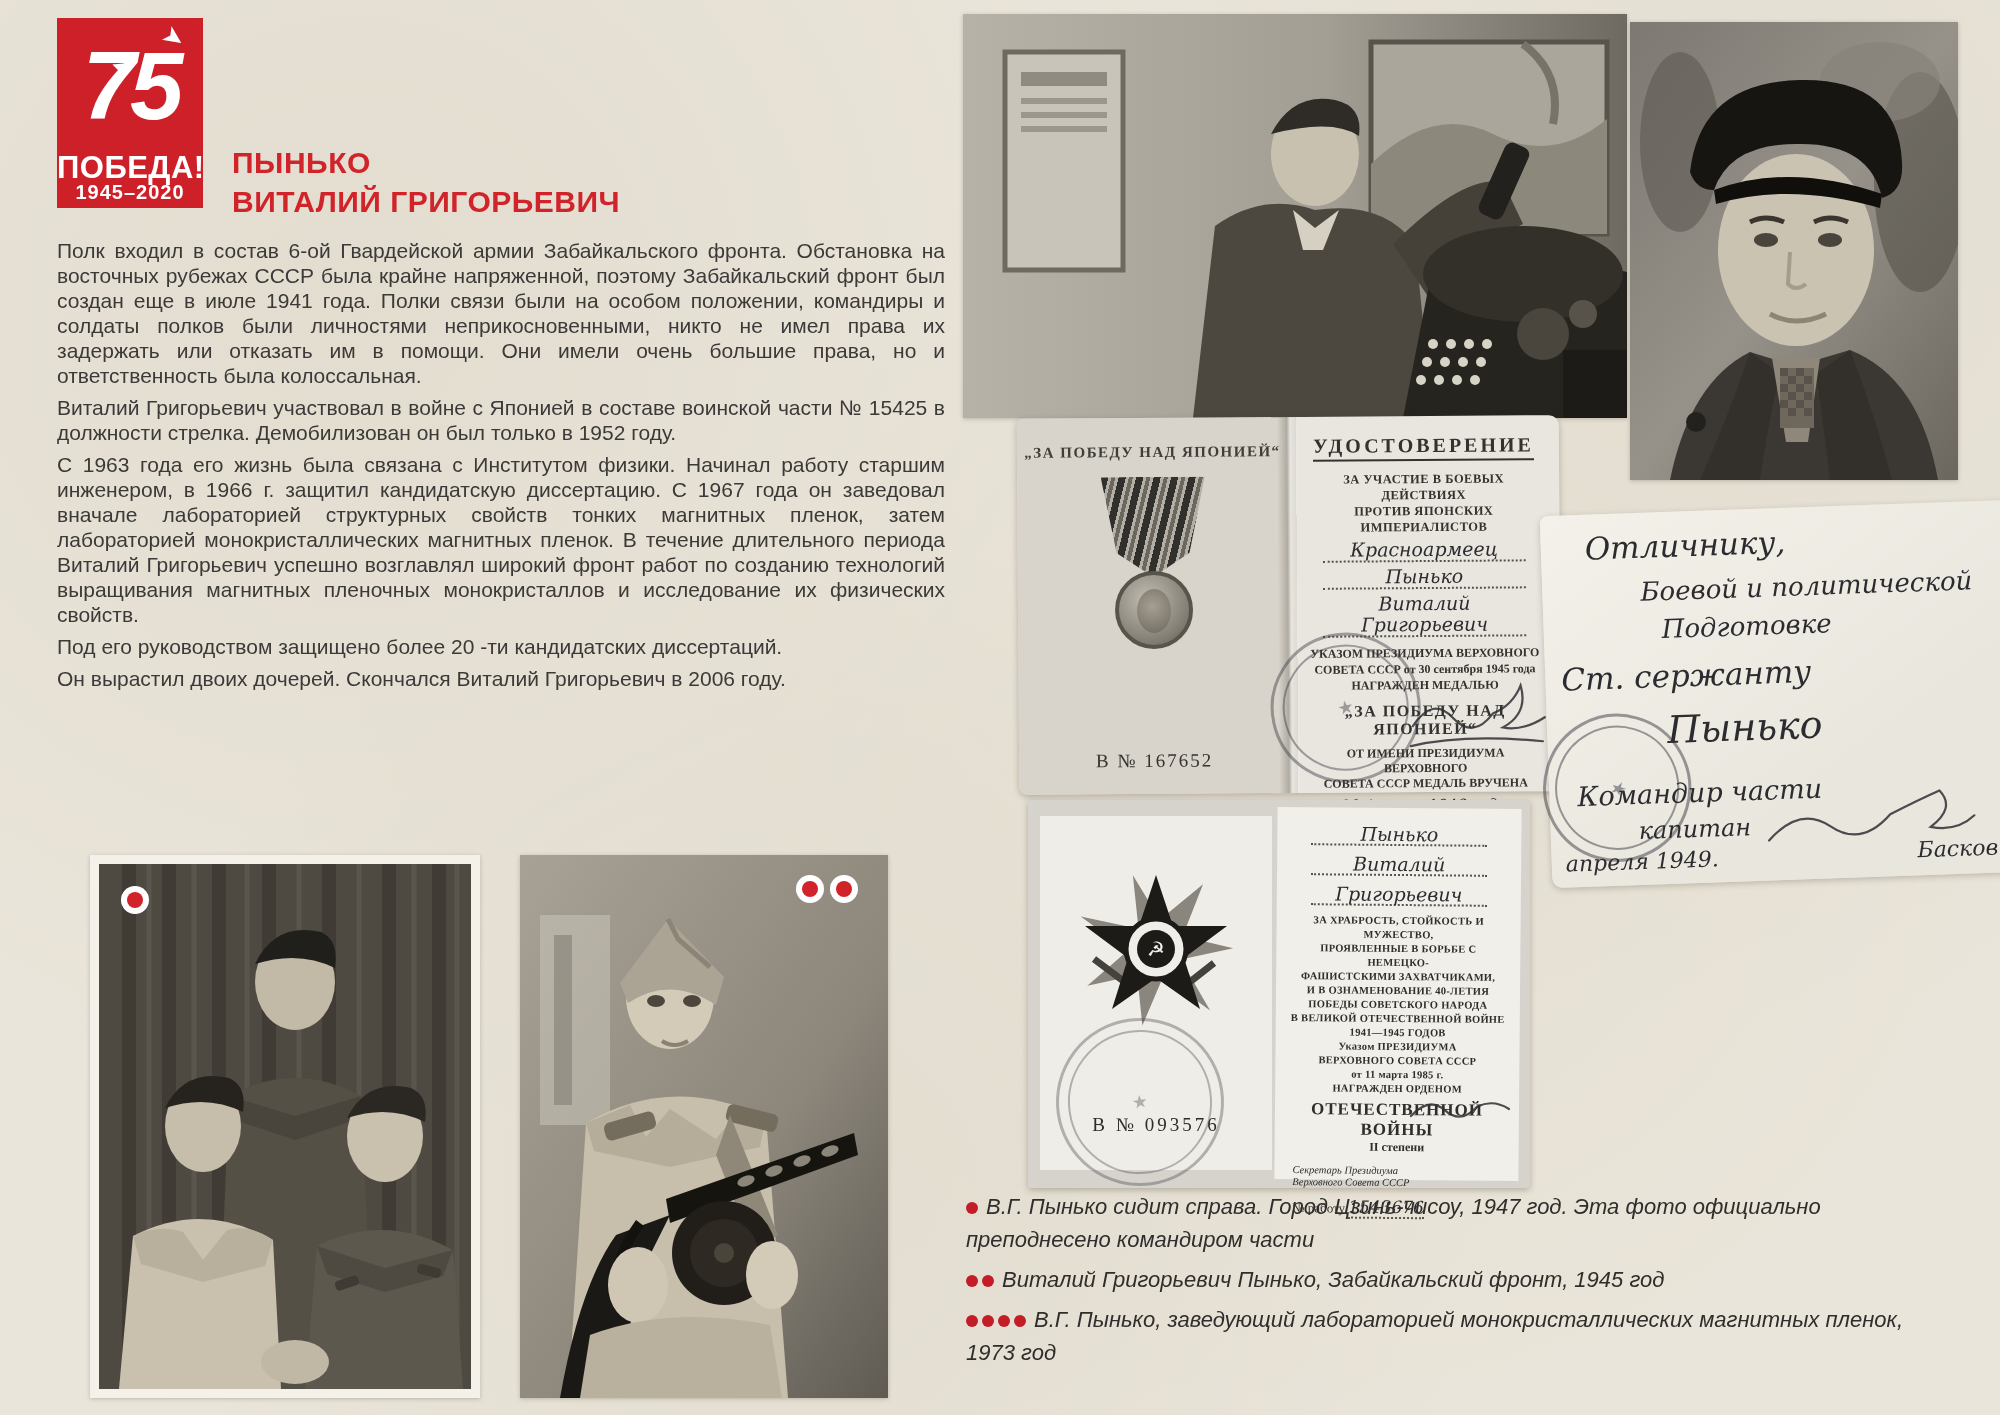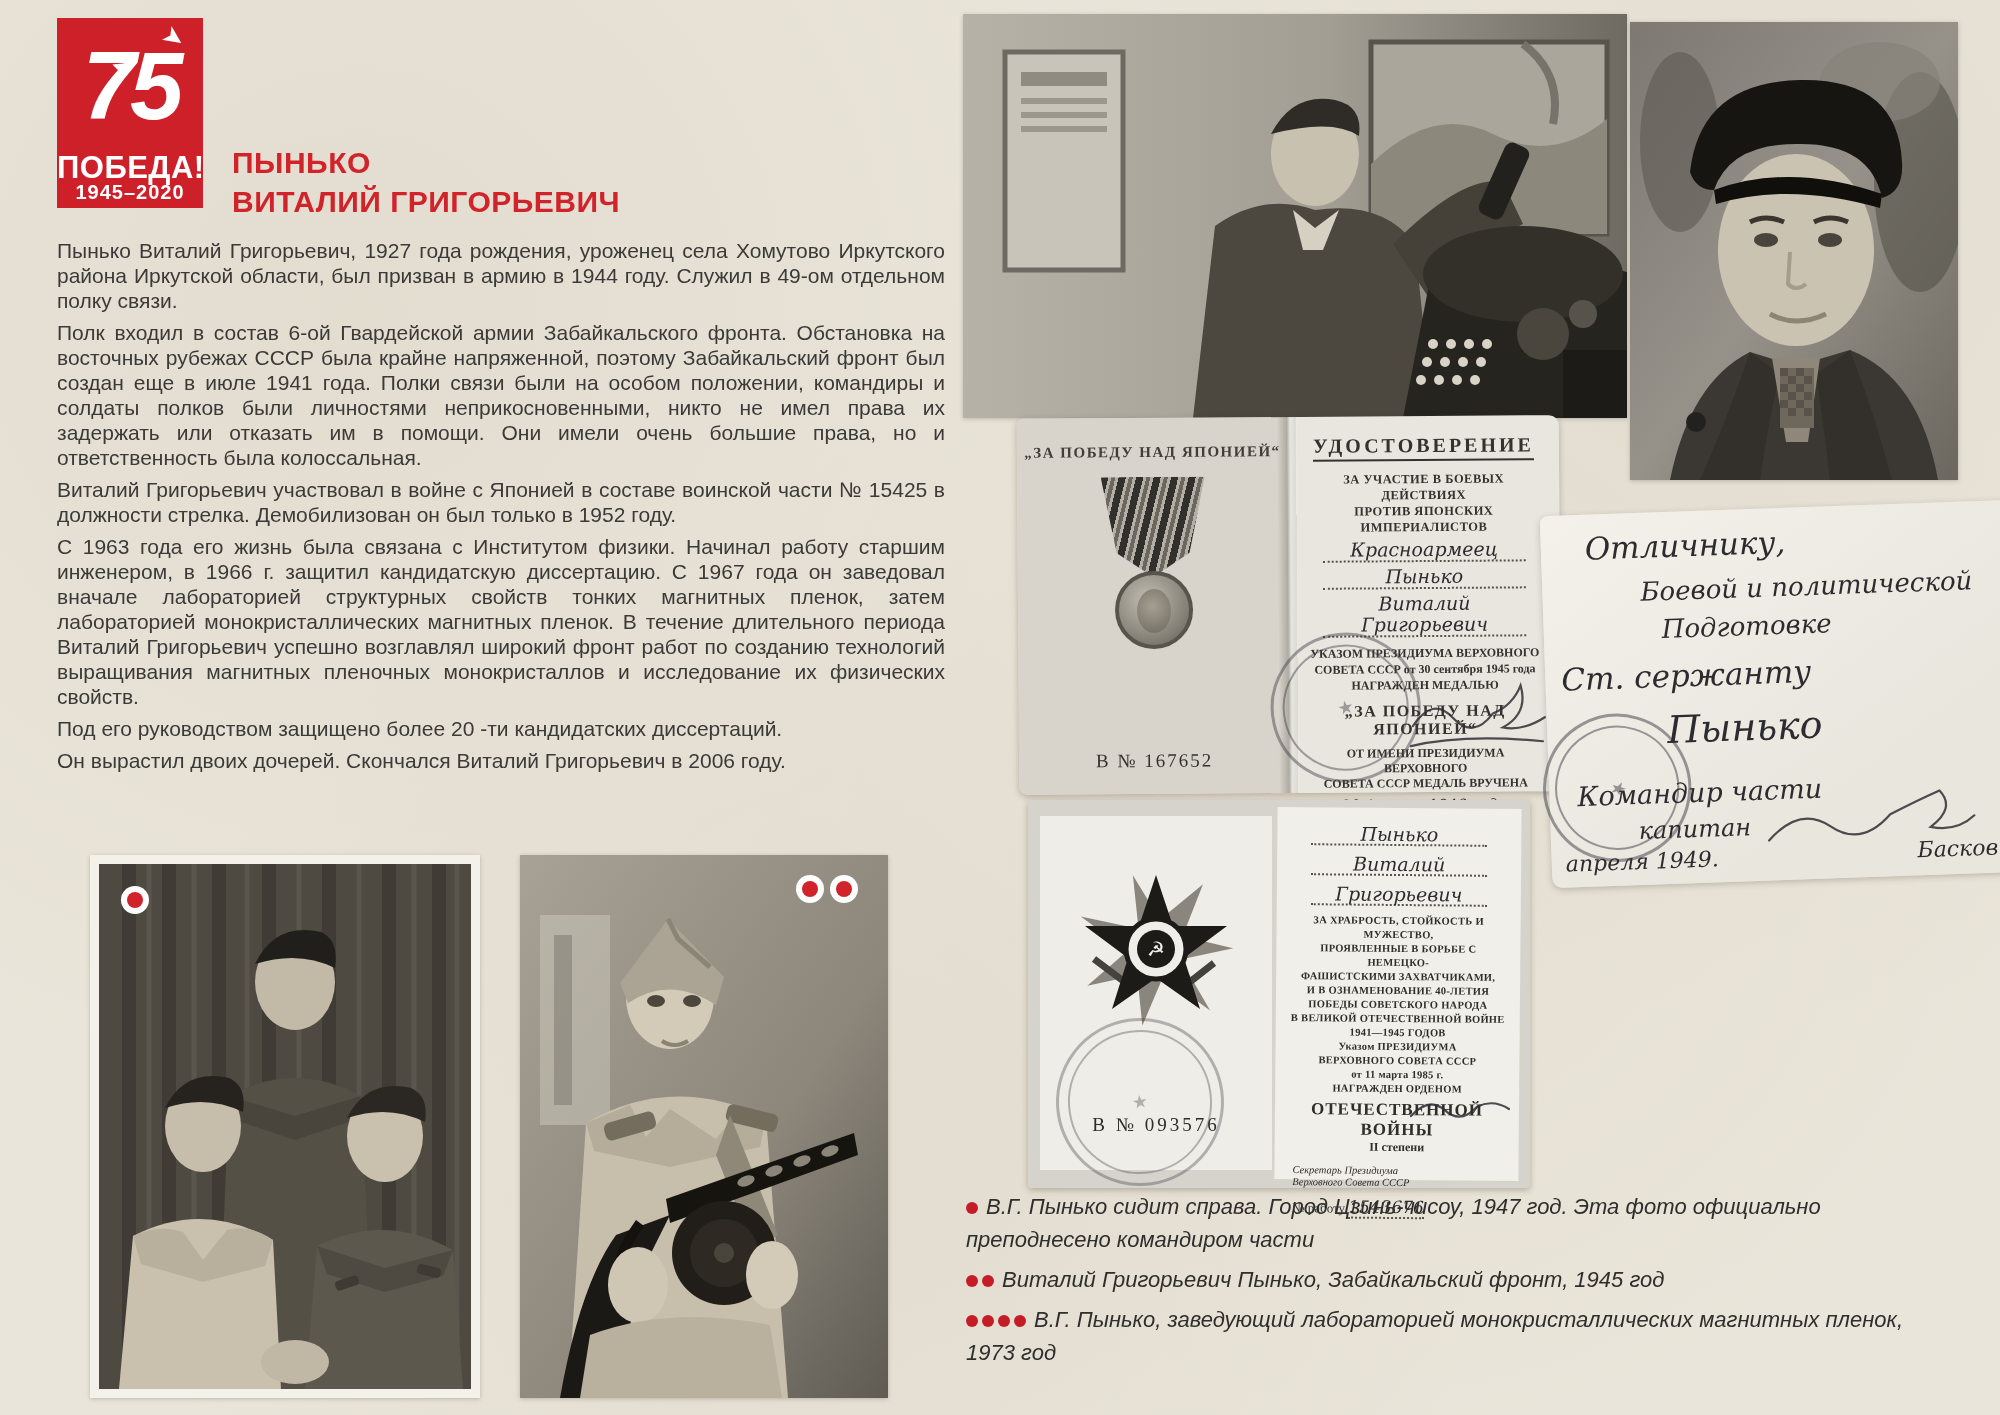--- a/index.html
+++ b/index.html
@@ -116,21 +116,20 @@
     <div class="logo-word">ПОБЕДА!</div>
     <div class="logo-years">1945–2020</div>
   </div>
 
   <div class="page-title">
     <div>ПЫНЬКО</div>
     <div>ВИТАЛИЙ ГРИГОРЬЕВИЧ</div>
   </div>
 
   <div class="bio" id="bio-paragraphs">
-      <p>Пынько Виталий Григорьевич, 1927 года рождения, уроженец села Хомутово Иркутского района Иркутской области, был призван в армию в 1944 году. Служил в 49-ом отдельном полку связи.</p>
       <p>Полк входил в состав 6-ой Гвардейской армии Забайкальского фронта. Обстановка на восточных рубежах СССР была крайне напряженной, поэтому Забайкальский фронт был создан еще в июле 1941 года. Полки связи были на особом положении, командиры и солдаты полков были личностями неприкосновенными, никто не имел права их задержать или отказать им в помощи. Они имели очень большие права, но и ответственность была колоссальная.</p>
       <p>Виталий Григорьевич участвовал в войне с Японией в составе воинской части № 15425 в должности стрелка. Демобилизован он был только в 1952 году.</p>
       <p>С 1963 года его жизнь была связана с Институтом физики. Начинал работу старшим инженером, в 1966 г. защитил кандидатскую диссертацию. С 1967 года он заведовал вначале лабораторией структурных свойств тонких магнитных пленок, затем лабораторией монокристаллических магнитных пленок. В течение длительного периода Виталий Григорьевич успешно возглавлял широкий фронт работ по созданию технологий выращивания магнитных пленочных монокристаллов и исследование их физических свойств.</p>
       <p>Под его руководством защищено более 20 -ти кандидатских диссертаций.</p>
       <p>Он вырастил двоих дочерей. Скончался Виталий Григорьевич в 2006 году.</p>
     </div>
 
   <div class="photo" style="left:963px; top:14px; width:664px; height:404px;">
     <svg viewBox="0 0 664 404">
       <defs>

